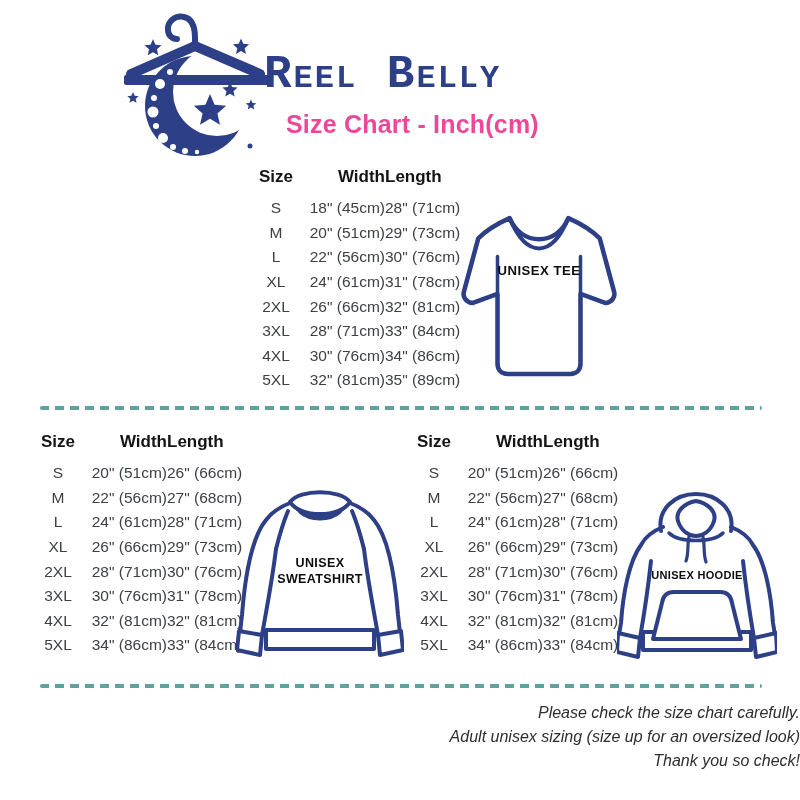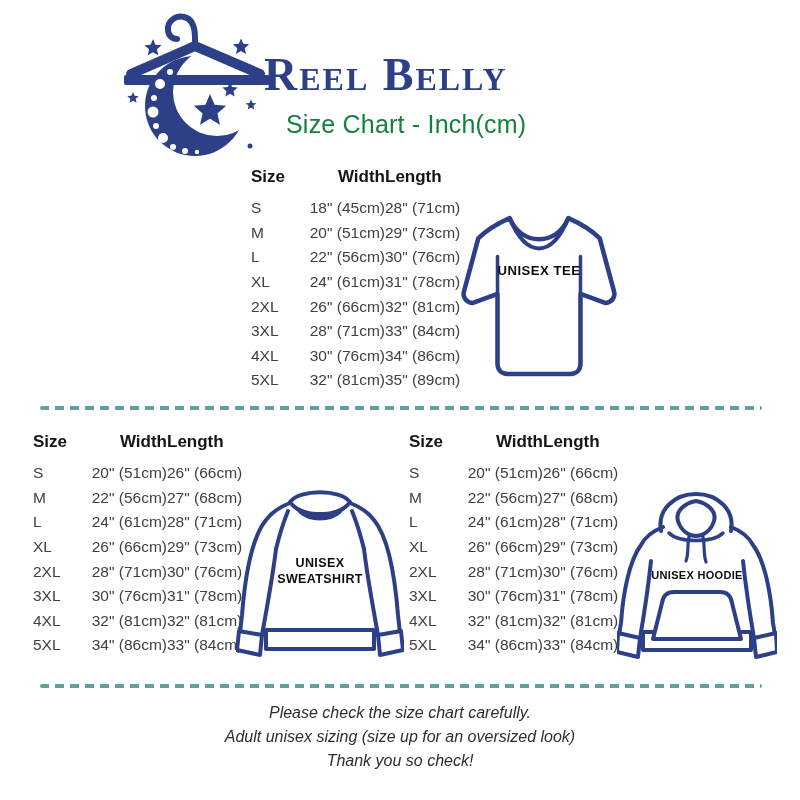--- a/index.html
+++ b/index.html
@@ -3,38 +3,38 @@
 <meta charset="utf-8">
 <style>
   html,body{margin:0;padding:0;}
   body{
     width:800px;height:800px;background:#ffffff;position:relative;
     font-family:"Liberation Sans",sans-serif;overflow:hidden;
   }
   .abs{position:absolute;}
   .brand-name{
     left:264px;top:52px;
-    font-family:Liberation Serif, serif;font-variant:small-caps;
+    font-family:Liberation Mono, monospace;font-variant:small-caps;
     font-weight:700;font-size:46px;line-height:46px;color:#2d3f87;letter-spacing:2px;
   }
   .chart-title{
-    left:286px;top:110px;font-size:25px;font-weight:400;color:#15803d;letter-spacing:.2px;
+    left:286px;top:110px;font-size:25px;font-weight:700;color:#ec4899;letter-spacing:.2px;
   }
   .size-table{position:absolute;}
   .thead{display:flex;font-size:17px;font-weight:700;color:#141414;height:22px;margin-bottom:7px;}
   .trow{display:flex;font-size:15.5px;color:#3d4045;height:24.6px;align-items:center;}
-  .c1{width:50px;padding-left:5px;text-align:left;}
+  .c1{width:50px;padding-left:5px;text-align:center;}
   .c2{width:84px;text-align:right;}
   .c3{width:92px;}
   .divider{
     position:absolute;left:40px;width:722px;height:4px;border-radius:2px;
     background:repeating-linear-gradient(90deg,#5fa19c 0 9px,transparent 9px 15px);
   }
   .footer{
-    position:absolute;left:0;top:701px;width:800px;text-align:center;
+    position:absolute;left:0;top:701px;width:800px;text-align:right;
     font-style:italic;font-size:16px;line-height:24px;color:#2e2e2e;
   }
   svg text{font-family:"Liberation Sans",sans-serif;font-weight:700;fill:#0d0d0d;}
 </style>
 </head>
 <body>
 
 <svg class="abs" style="left:98px;top:6px;" width="175" height="158" viewBox="0 0 175 158" aria-hidden="true">
   <defs>
     <mask id="moonmask">

